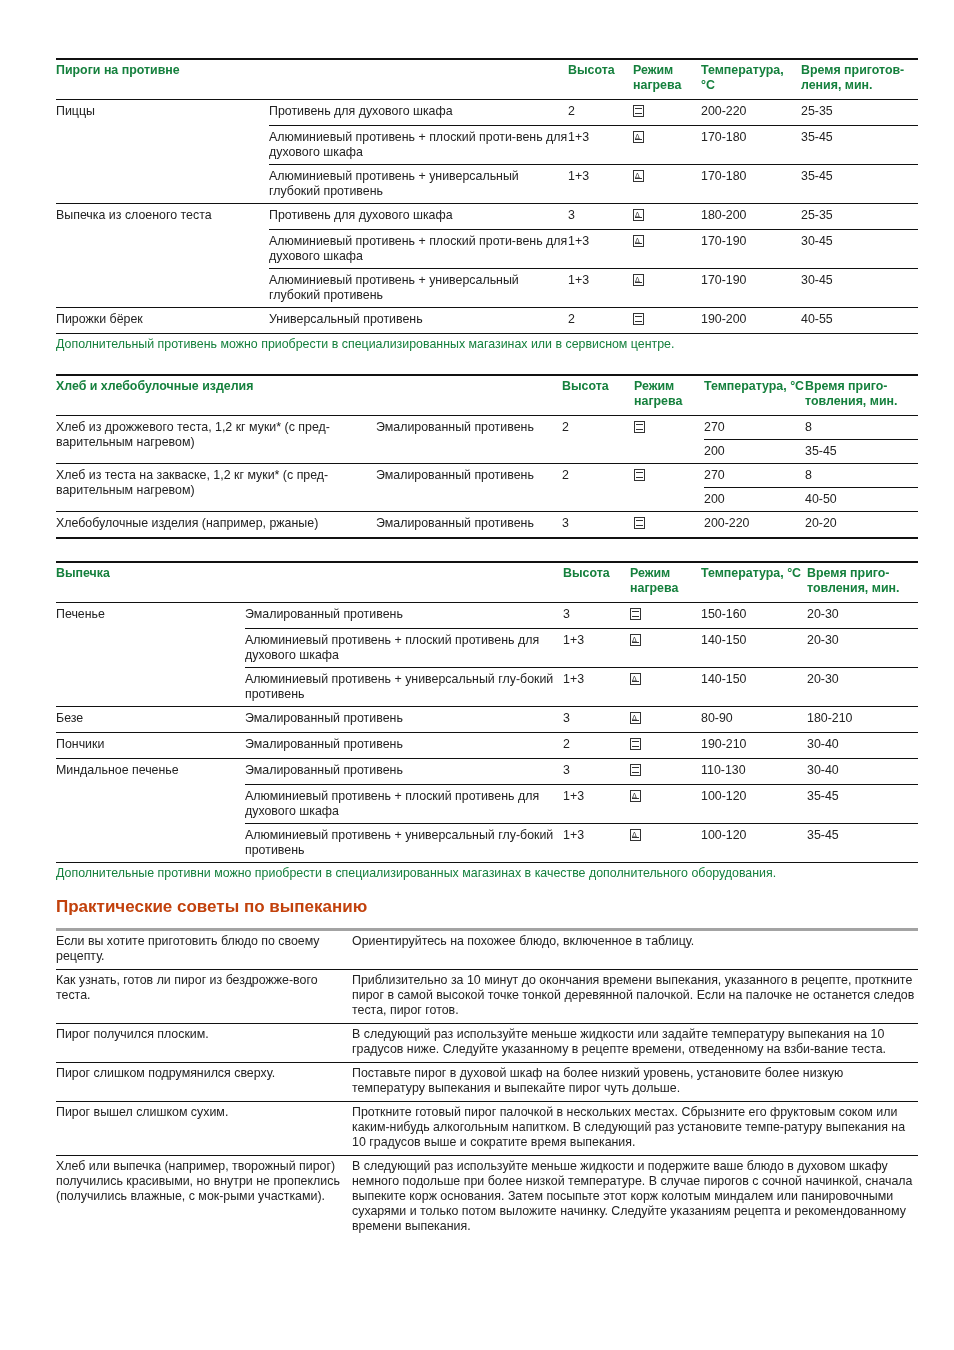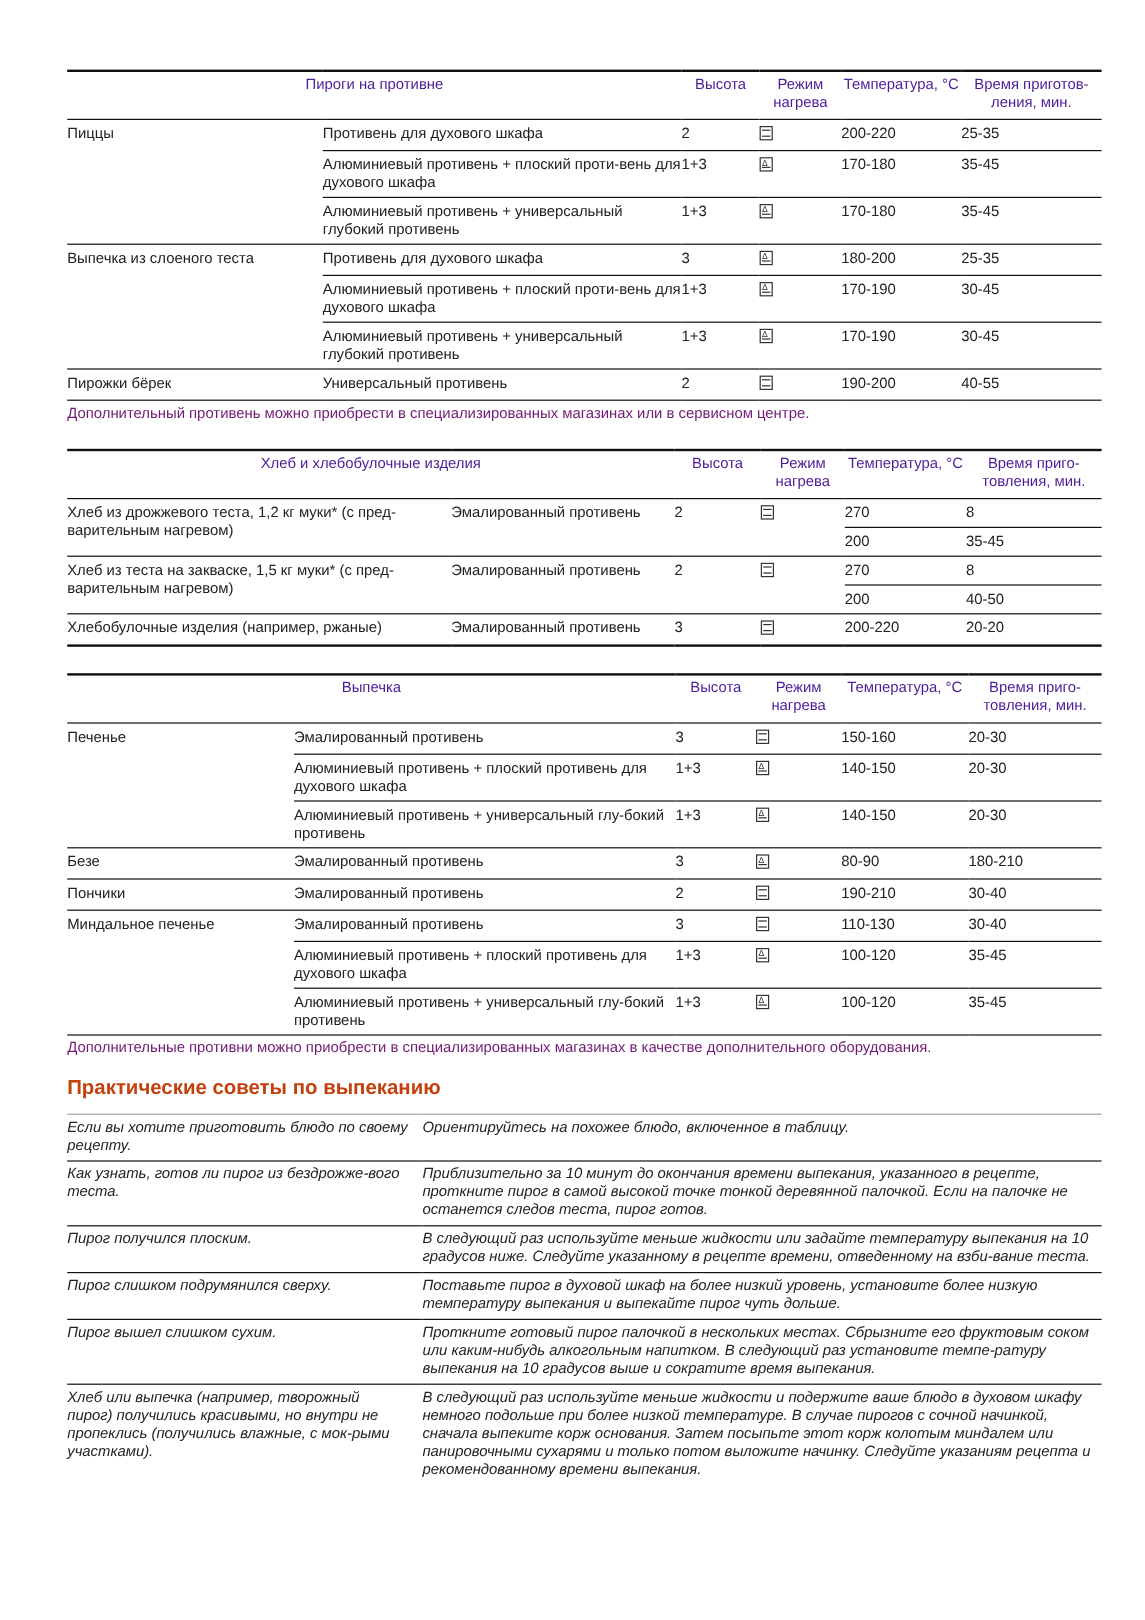--- a/index.html
+++ b/index.html
@@ -1,35 +1,35 @@
 <!DOCTYPE html>
 <html><head>
 <meta charset="utf-8">
 <style>
   html, body { margin:0; padding:0; background:#ffffff; }
   body { width:954px; height:1350px; position:relative; font-family:"Liberation Sans", sans-serif; color:#222; font-size:12.4px; line-height:15px; }
   .page { position:absolute; left:56px; top:58px; width:862px; }
   table { border-collapse:collapse; width:862px; table-layout:fixed; }
   td, th { text-align:left; vertical-align:top; padding:4px 0 4px 0; font-weight:normal; }
-  th { font-weight:normal; color:#4c1d95; padding:3px 0 6px 0;text-align:center; }
+  th { font-weight:bold; color:#15803d; padding:3px 0 6px 0; }
   .tbl { border-top:2px solid #111; }
   .tbl thead tr { border-bottom:1.5px solid #111; }
   .tbl tbody tr.grp { border-top:1px solid #111; }
   .tbl tbody tr.grp:first-child { border-top:none; }
   .tbl tbody tr.sub td.sub { border-top:1px solid #111;margin-top:44px; }
   .tbl tbody tr.last { border-bottom:1.5px solid #111; }
-  .note { padding:3px 0 0 0; color:#701a75; }
+  .note { padding:3px 0 0 0; color:#15803d; }
   .ico { display:inline-block; width:11px; height:12px; border:1px solid #333; box-sizing:border-box; position:relative; margin-top:1px; }
   .ico.top::after { content:""; position:absolute; left:1px; right:1px; bottom:2px; height:1px; background:#333; }
   .ico.top::before { content:""; position:absolute; left:1px; right:1px; top:2px; height:1px; background:#333; }
   .ico.fan { background:#fff; }
   .ico.fan::after { content:""; position:absolute; left:1px; right:1px; bottom:2px; height:1px; background:#333; }
   .ico.fan::before { content:"ᐃ"; position:absolute; left:1px; top:-3px; font-size:7px; color:#333; }
   h2 { font-size:17px; font-weight:bold; margin:0; color:#c2410c; }
-  .tips { border-top:1px solid #a3a3a3;font-style:italic; }
+  .tips { border-top:3px solid #a3a3a3; }
   .tips tr { border-bottom:1px solid #111; }
   .tips tr:last-child { border-bottom:none; }
   .tips td { padding:3px 0 5px 0; }
   .pagenum { position:absolute; left:56px; top:1384px; font-size:14px; }
   .sec { margin-bottom:22px; }
 </style>
 </head>
 <body>
 
 <div class="page">
@@ -137,21 +137,21 @@
           <td rowspan="2">2</td>
           <td rowspan="2"><span class="ico top"></span></td>
           <td>270</td>
           <td>8</td>
         </tr>
         <tr class="sub">
           <td class="sub">200</td>
           <td class="sub">35-45</td>
         </tr>
         <tr class="grp">
-          <td rowspan="2">Хлеб из теста на закваске, 1,5 кг муки* (с пред-варительным нагревом)</td>
+          <td rowspan="2">Хлеб из теста на закваске, 1,2 кг муки* (с пред-варительным нагревом)</td>
           <td rowspan="2">Эмалированный противень</td>
           <td rowspan="2">2</td>
           <td rowspan="2"><span class="ico top"></span></td>
           <td>270</td>
           <td>8</td>
         </tr>
         <tr class="sub">
           <td class="sub">200</td>
           <td class="sub">40-50</td>
         </tr>

